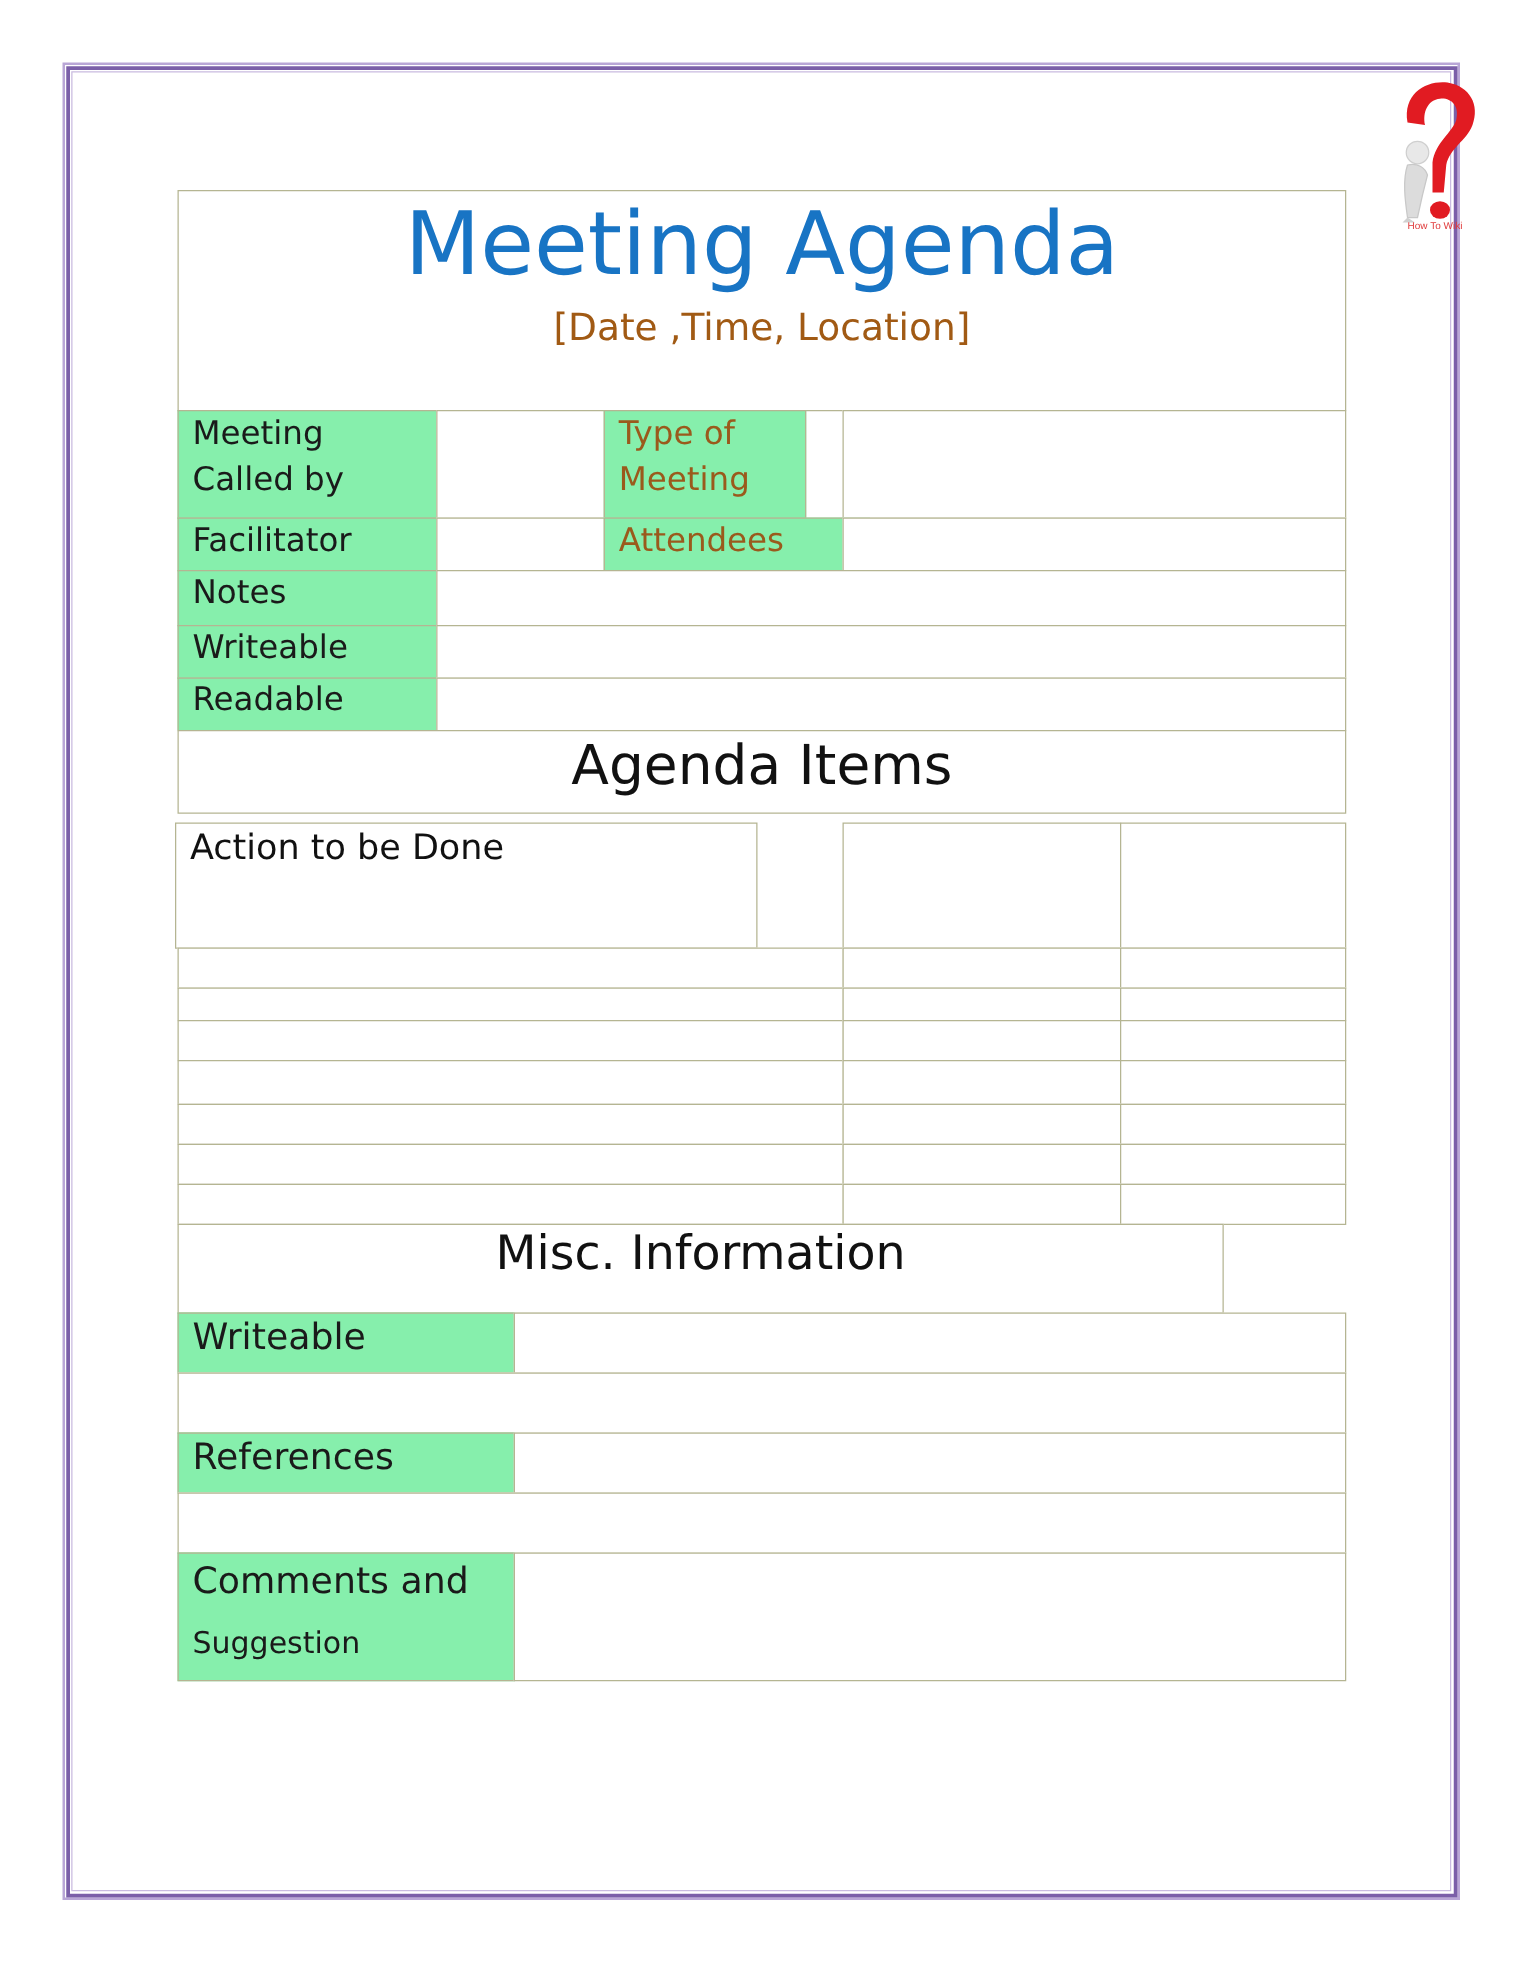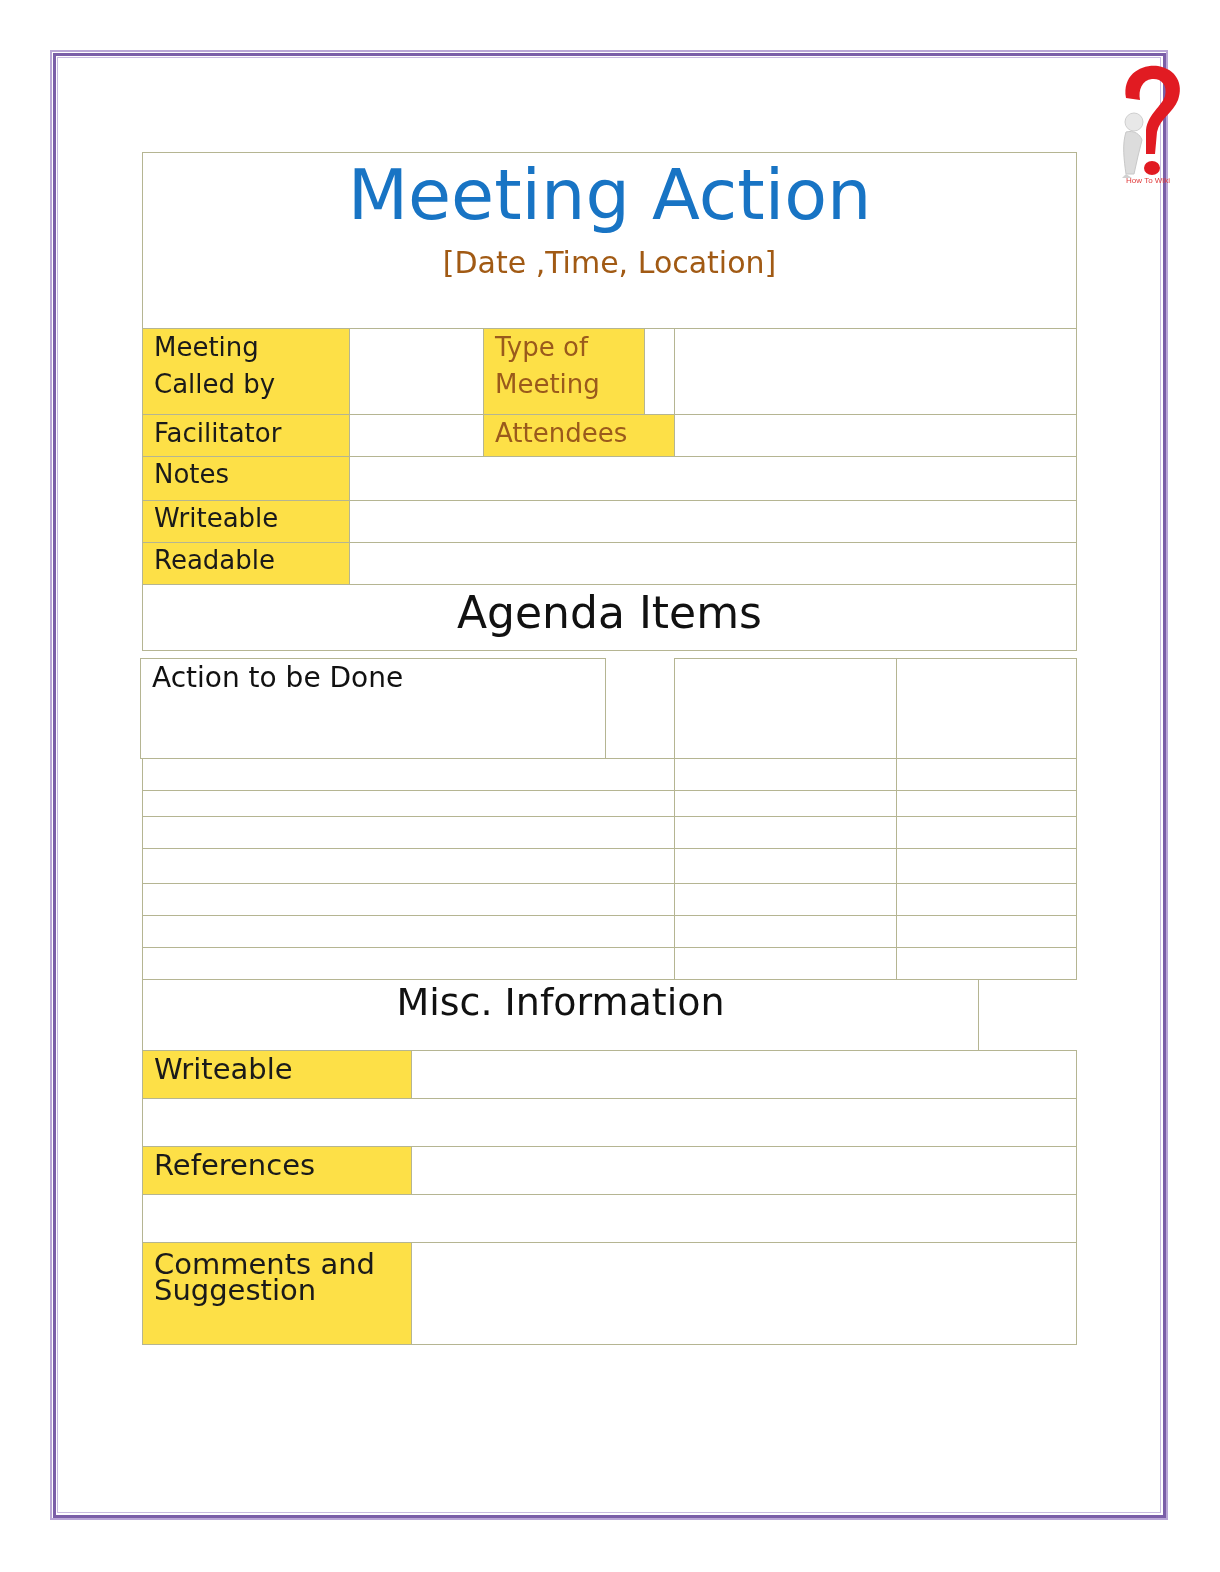--- a/index.html
+++ b/index.html
@@ -6,21 +6,21 @@
   body { width:1220px; height:1572px; position:relative; overflow:hidden;
          font-family:"DejaVu Sans", sans-serif; color:#111; }
   .frame-outer { position:absolute; left:50px; top:50px; width:1118px; height:1470px;
                  border:2px solid #b9a6d6; box-sizing:border-box; }
   .frame-inner { position:absolute; left:53px; top:53px; width:1113px; height:1465px;
                  border:3px solid #7b5fa8; box-sizing:border-box; }
   .frame-inner2 { position:absolute; left:57px; top:57px; width:1104px; height:1456px;
                  border:1px solid #c9bbe0; box-sizing:border-box; }
 
   .cell { position:absolute; box-sizing:border-box; border:1px solid #b5b592; background:#fff; }
-  .shaded { background:#fde047; }
+  .shaded { background:#86efac; }
   .lbl { position:absolute; left:11px; font-size:26px; line-height:37px; color:#1a1a1a; }
   .lbl.brown { color:#9a5a1c; }
   .title { position:absolute; left:0; right:0; top:0; text-align:center;
            font-size:70px; color:#1874c4; line-height:80px; }
   .subtitle { position:absolute; left:0; right:0; text-align:center;
               font-size:30px; color:#a15a14; }
   .section-h { position:absolute; left:0; right:0; text-align:center; font-size:44px; color:#111; }
   .section-h2 { position:absolute; left:0; right:0; text-align:center; font-size:38px; color:#111; }
 
   .logo { position:absolute; left:1112px; top:60px; width:72px; height:130px; }
@@ -39,21 +39,21 @@
     <path d="M14 38 C10 14 30 4 46 6 C64 9 72 24 66 40 C61 53 48 58 45 72 L43 94 L34 94 L34 70 C36 54 50 46 53 36 C56 24 48 18 40 19 C30 20 26 30 28 40 Z" fill="#e11b22"></path>
     <ellipse cx="40" cy="108" rx="8" ry="7" fill="#e11b22"></ellipse>
     <circle cx="22" cy="62" r="9" fill="#e8e8e8" stroke="#cfcfcf"></circle>
     <path d="M14 72 C10 84 12 100 14 114 L22 114 L26 96 L30 80 C28 74 22 70 14 72 Z" fill="#dcdcdc" stroke="#c8c8c8"></path>
     <path d="M14 114 L10 118 L20 118 Z" fill="#d0d0d0"></path>
   </svg>
 </div>
 <div class="logo-caption">How To Wiki</div>
 
 <div class="cell" style="left:142px;top:152px;width:935px;height:177px;">
-  <div class="title" style="top:2px;">Meeting Action</div>
+  <div class="title" style="top:2px;">Meeting Agenda</div>
   <div class="subtitle" style="top:92px;">[Date ,Time, Location]</div>
 </div>
 
 <div class="cell shaded" style="left:142px;top:328px;width:208px;height:87px;">
   <div class="lbl" style="top:0px;width:190px;">Meeting Called by</div>
 </div>
 <div class="cell" style="left:349px;top:328px;width:135px;height:87px;">
   <span></span>
 </div>
 <div class="cell shaded" style="left:483px;top:328px;width:162px;height:87px;">
@@ -152,17 +152,17 @@
 <div class="cell shaded" style="left:142px;top:1146px;width:270px;height:49px;">
   <div class="lbl" style="top:0px;font-size:29px;">References</div>
 </div>
 <div class="cell" style="left:411px;top:1146px;width:666px;height:49px;">
   <span></span>
 </div>
 <div class="cell" style="left:142px;top:1194px;width:935px;height:49px;"></div>
 
 <div class="cell shaded" style="left:142px;top:1242px;width:270px;height:103px;">
   <div class="lbl" style="top:0px;font-size:29px;line-height:42px;">Comments and</div>
-  <div class="lbl" style="top:26px;font-size:29px;line-height:42px;">Suggestion</div>
+  <div class="lbl" style="top:50px;font-size:24px;line-height:42px;">Suggestion</div>
 </div>
 <div class="cell" style="left:411px;top:1242px;width:666px;height:103px;">
   <span></span>
 </div>
 
 </body></html>

